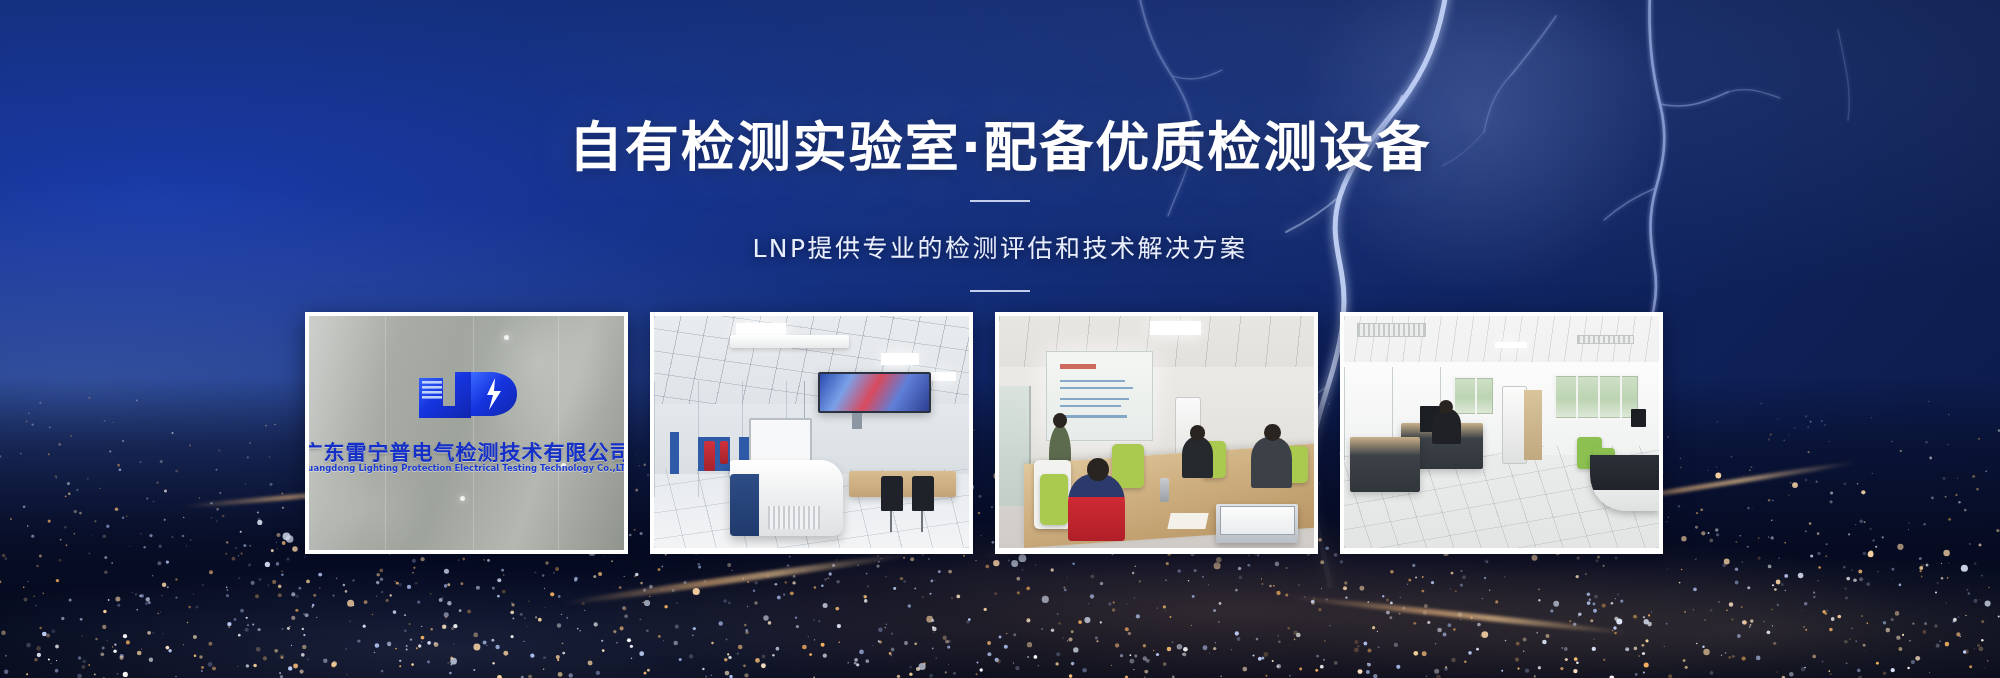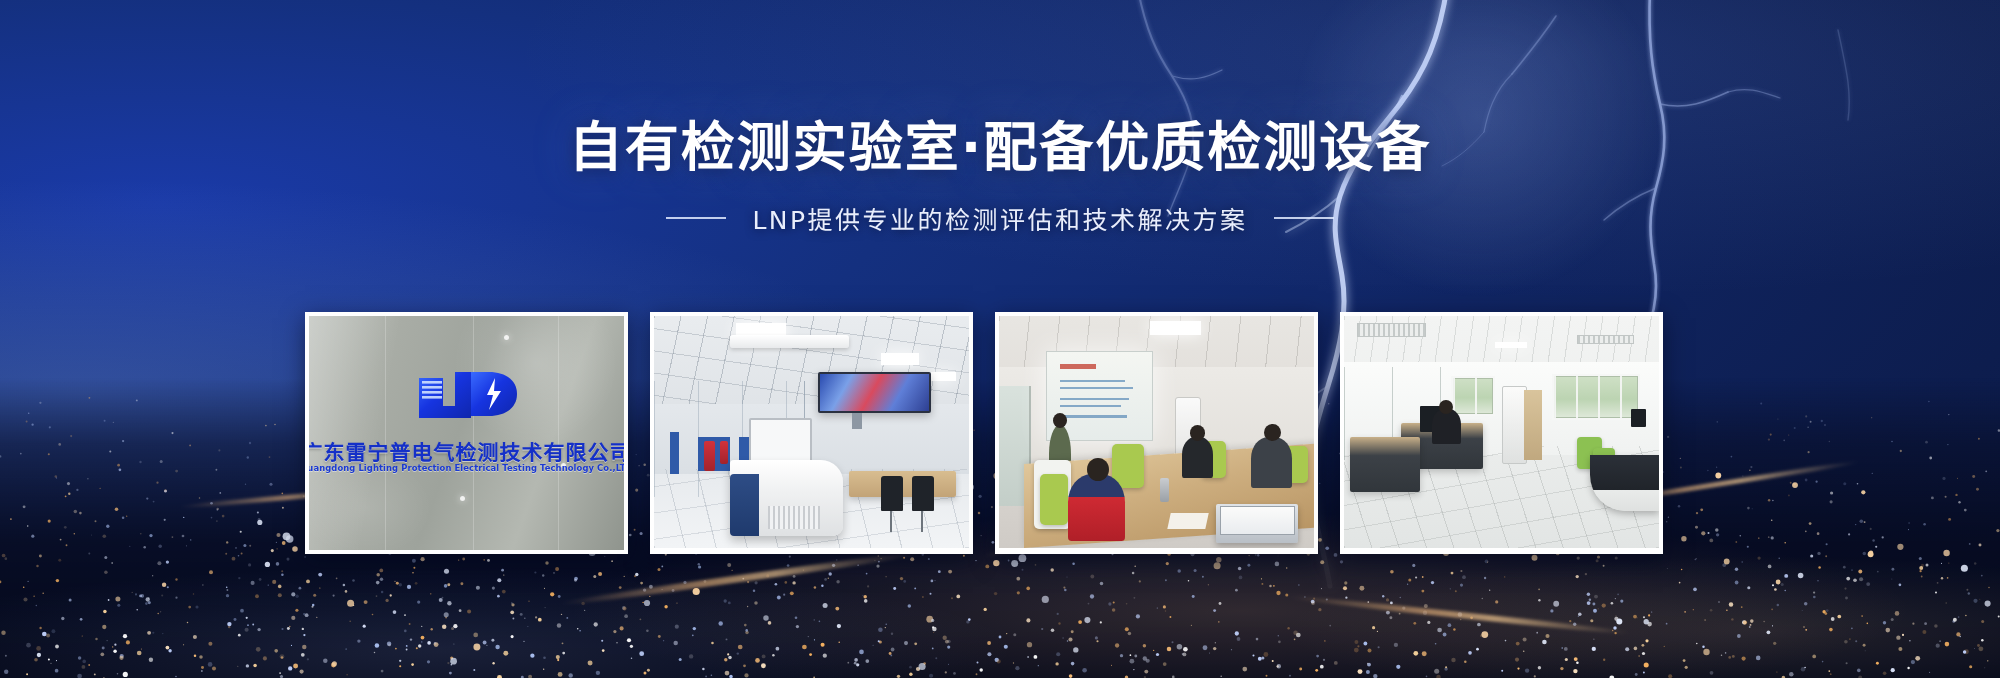--- a/index.html
+++ b/index.html
@@ -66,21 +66,21 @@
     text-align:center; z-index:6;
   }
   .headline {
     font-size:54px; font-weight:700; color:#ffffff;
     letter-spacing:2px; line-height:1.12;
     text-shadow:0 2px 18px rgba(10,20,60,.75), 0 0 42px rgba(120,160,255,.35);
     font-family:"DejaVu Sans","Liberation Sans",sans-serif;
   }
   .sub-wrap {
     margin-top:22px;
-    display:flex; align-items:center; justify-content:center; gap:26px;
+    display:flex; align-items:center; justify-content:center; gap:26px;flex-direction:column;
   }
   .rule {
     width:60px; height:2px; background:rgba(226,235,255,.85);
     display:block;
   }
   .subhead {
     font-size:25px; color:#e9eefc; letter-spacing:2.5px;
     text-shadow:0 1px 10px rgba(8,16,50,.8);
     font-family:"DejaVu Sans","Liberation Sans",sans-serif;
     white-space:nowrap;

